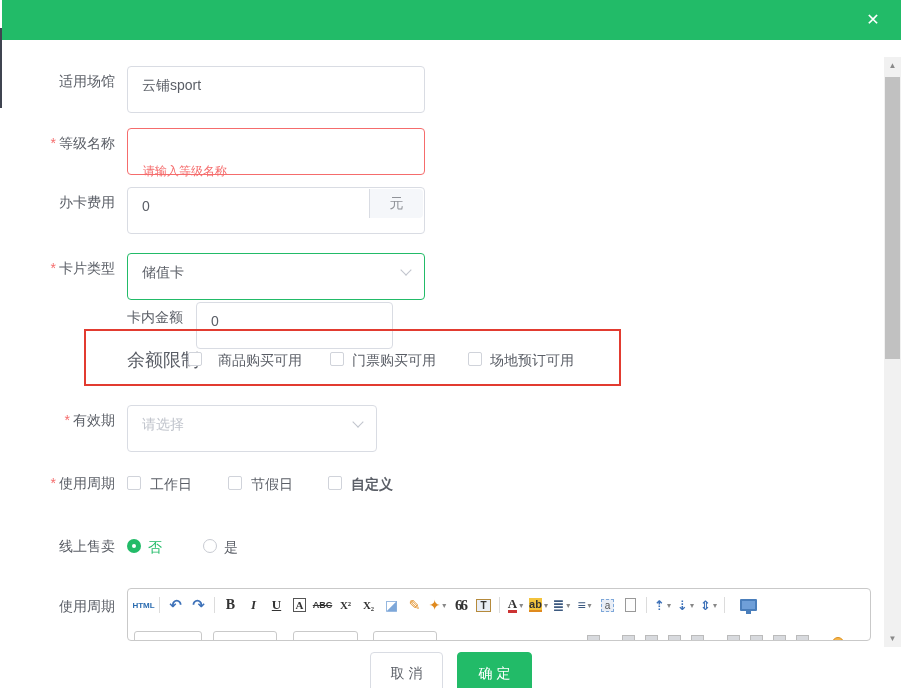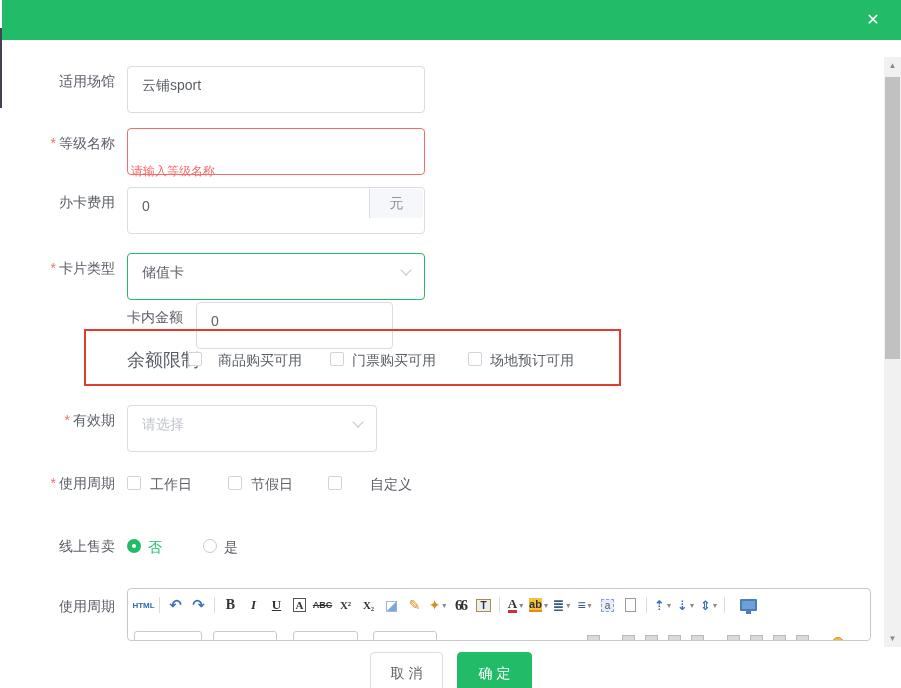--- a/index.html
+++ b/index.html
@@ -91,21 +91,21 @@
 
   <div class="modal-header">
     <div class="modal-close">✕</div>
   </div>
 
   <div class="f-label" style="top:66px"><span>适用场馆</span></div>
   <div class="input" style="left:127px; top:66px; width:298px;"><span>云铺sport</span></div>
 
   <div class="f-label" style="top:128px"><span class="star">*</span><span>等级名称</span></div>
   <div class="input error" style="left:127px; top:128px; width:298px;"><span></span></div>
-  <div class="err-text" style="left:131px; top:163px;text-align:center;">请输入等级名称</div>
+  <div class="err-text" style="left:143px; top:163px;text-align:center;">请输入等级名称</div>
 
   <div class="f-label" style="top:187px"><span>办卡费用</span></div>
   <div class="input" style="left:127px; top:187px; width:298px; padding-right:60px;">
     <span>0</span>
     <span class="group-append">元</span>
   </div>
 
   <div class="f-label" style="top:253px"><span class="star">*</span><span>卡片类型</span></div>
   <div class="input green" style="left:127px; top:253px; width:298px;">
     <span>储值卡</span>
@@ -129,21 +129,21 @@
     <span class="placeholder">请选择</span>
     <span class="chevron"></span>
   </div>
 
   <div class="f-label" style="top:468px"><span class="star">*</span><span>使用周期</span></div>
   <span class="checkbox" style="left:127px; top:476px;"></span>
   <span class="cb-label" style="left:150px; top:476px;">工作日</span>
   <span class="checkbox" style="left:228px; top:476px;"></span>
   <span class="cb-label" style="left:251px; top:476px;">节假日</span>
   <span class="checkbox" style="left:328px; top:476px;"></span>
-  <span class="cb-label" style="left:370px; top:476px;">自定义</span>
+  <span class="cb-label" style="left:351px; top:476px;font-weight:bold;">自定义</span>
 
   <div class="f-label" style="top:531px"><span>线上售卖</span></div>
   <span class="radio on" style="left:127px; top:539px;"></span>
   <span class="cb-label" style="left:148px; top:539px; color:#22bb68;">否</span>
   <span class="radio off" style="left:203px; top:539px;"></span>
   <span class="cb-label" style="left:224px; top:539px;">是</span>
 
   <div class="f-label" style="top:591px"><span>使用周期</span></div>
   <div class="editor">
     <div class="tb-row1">

